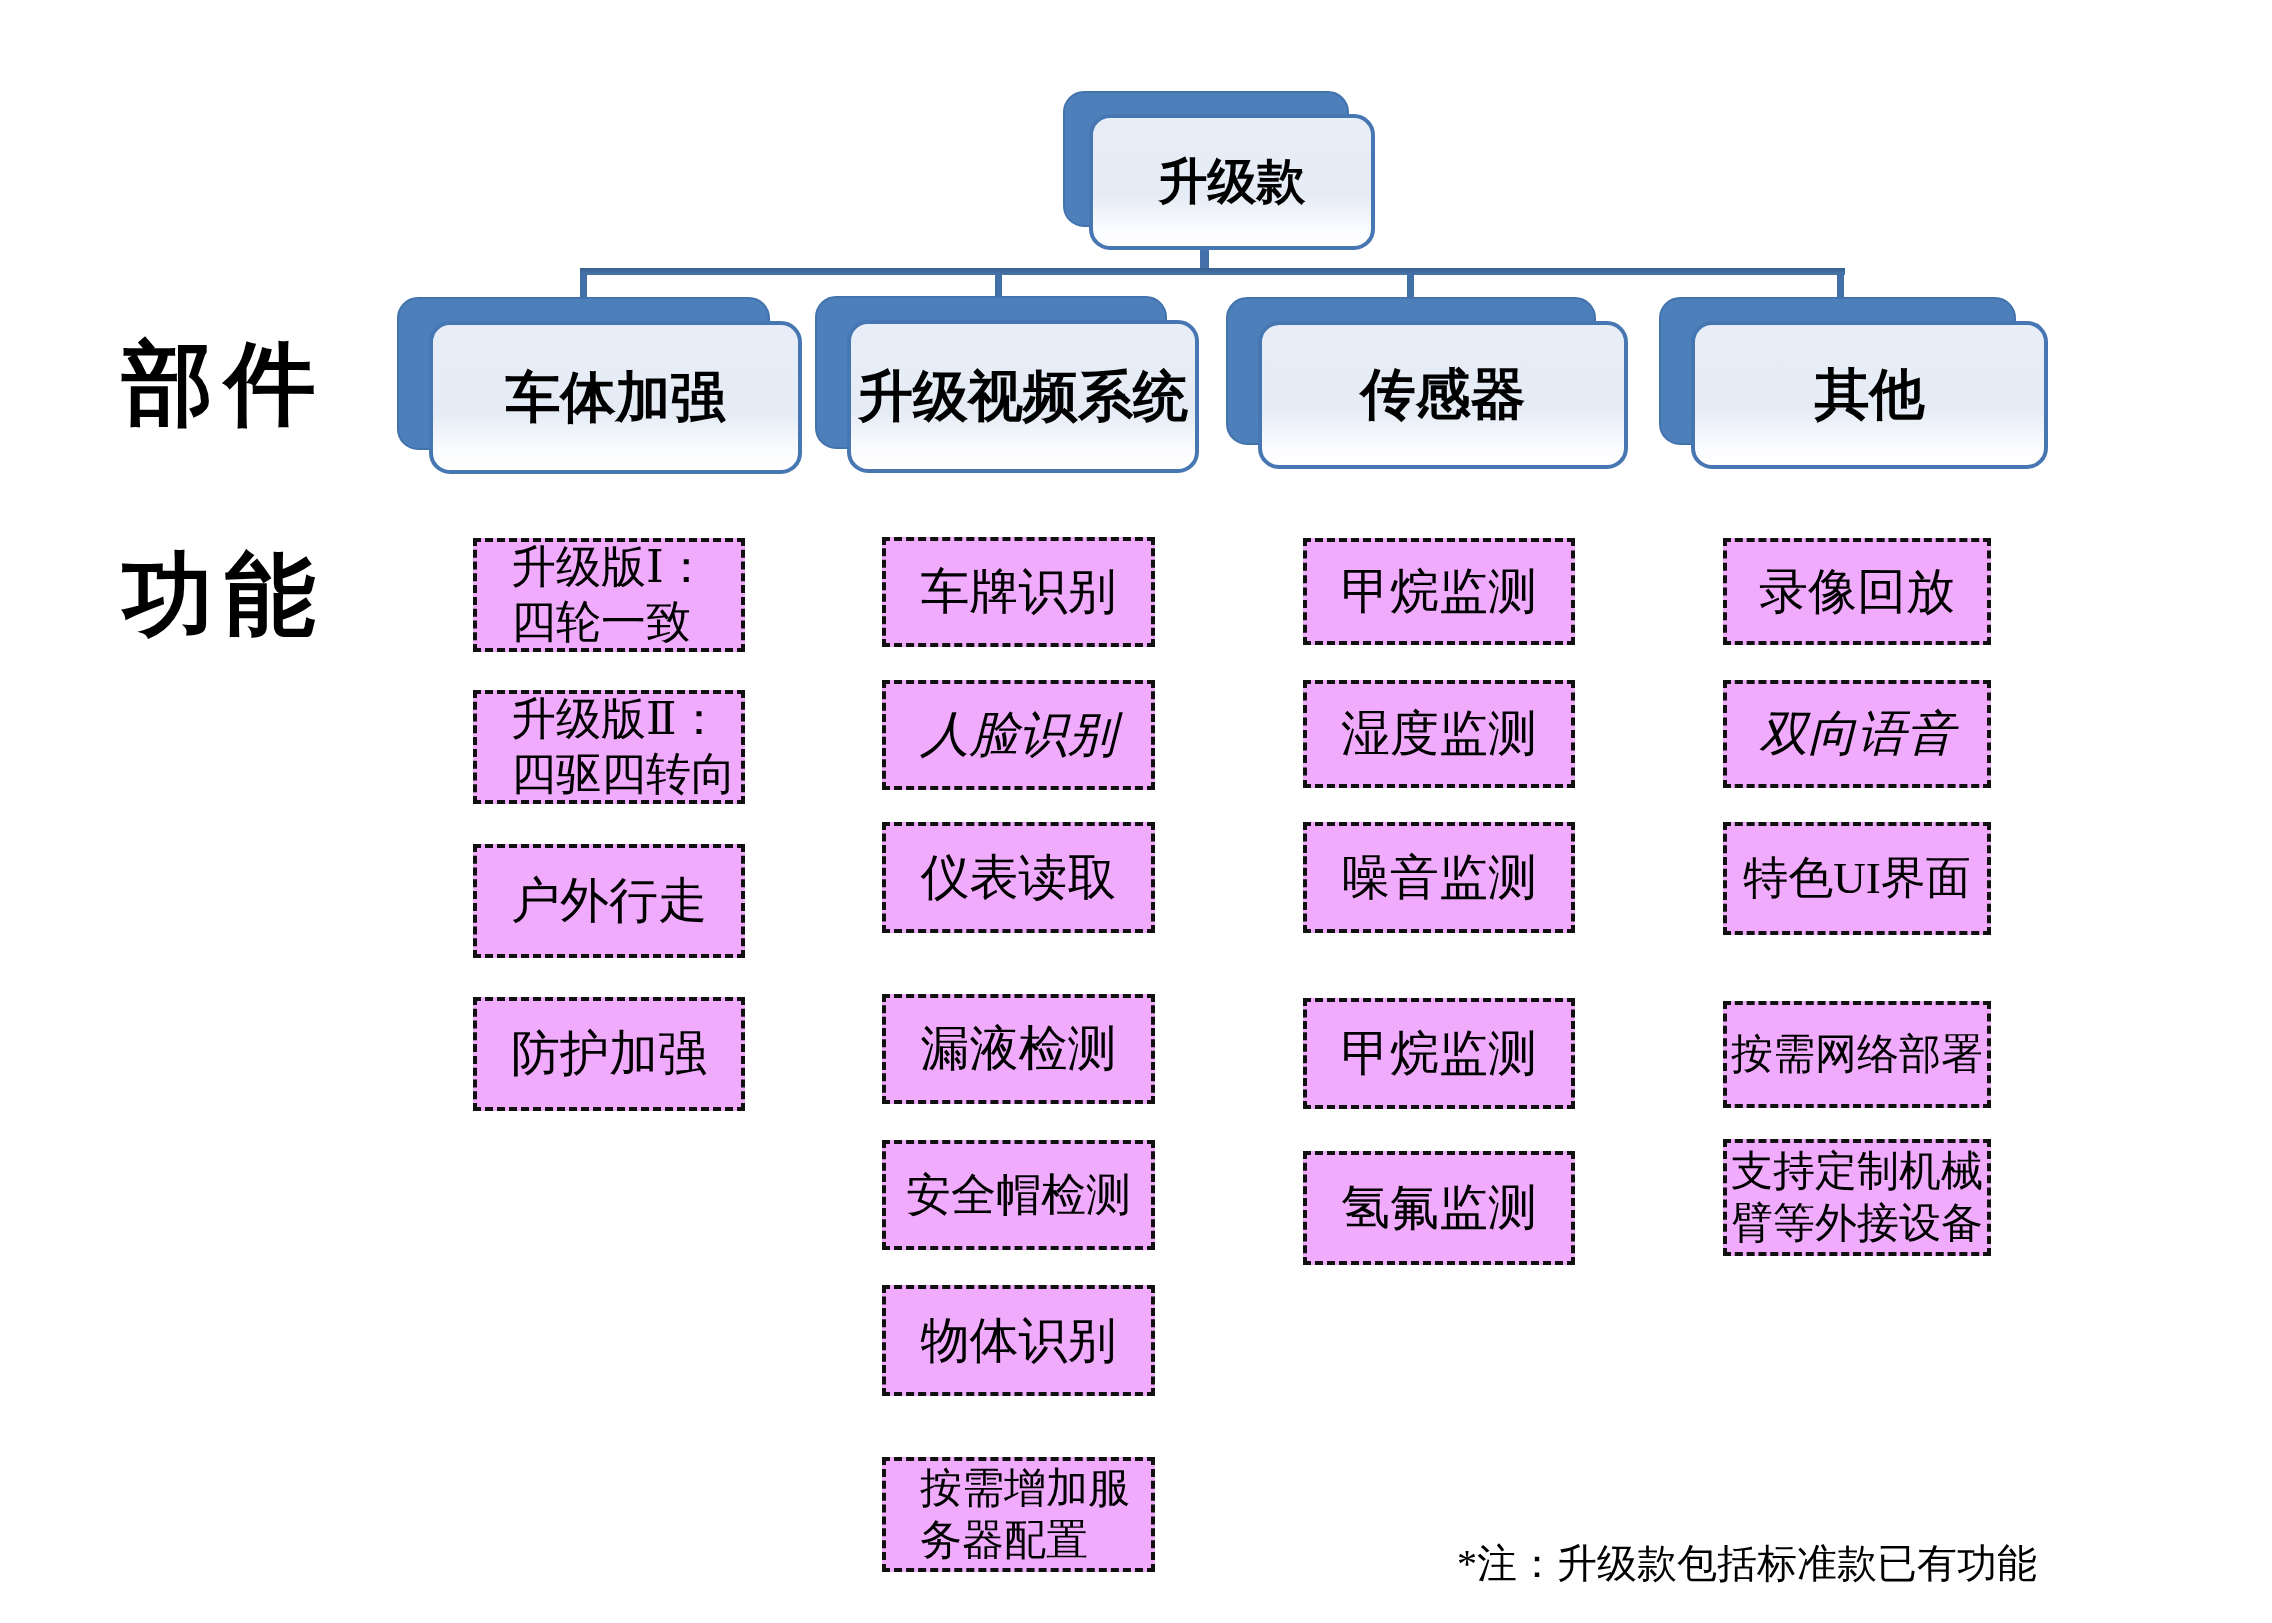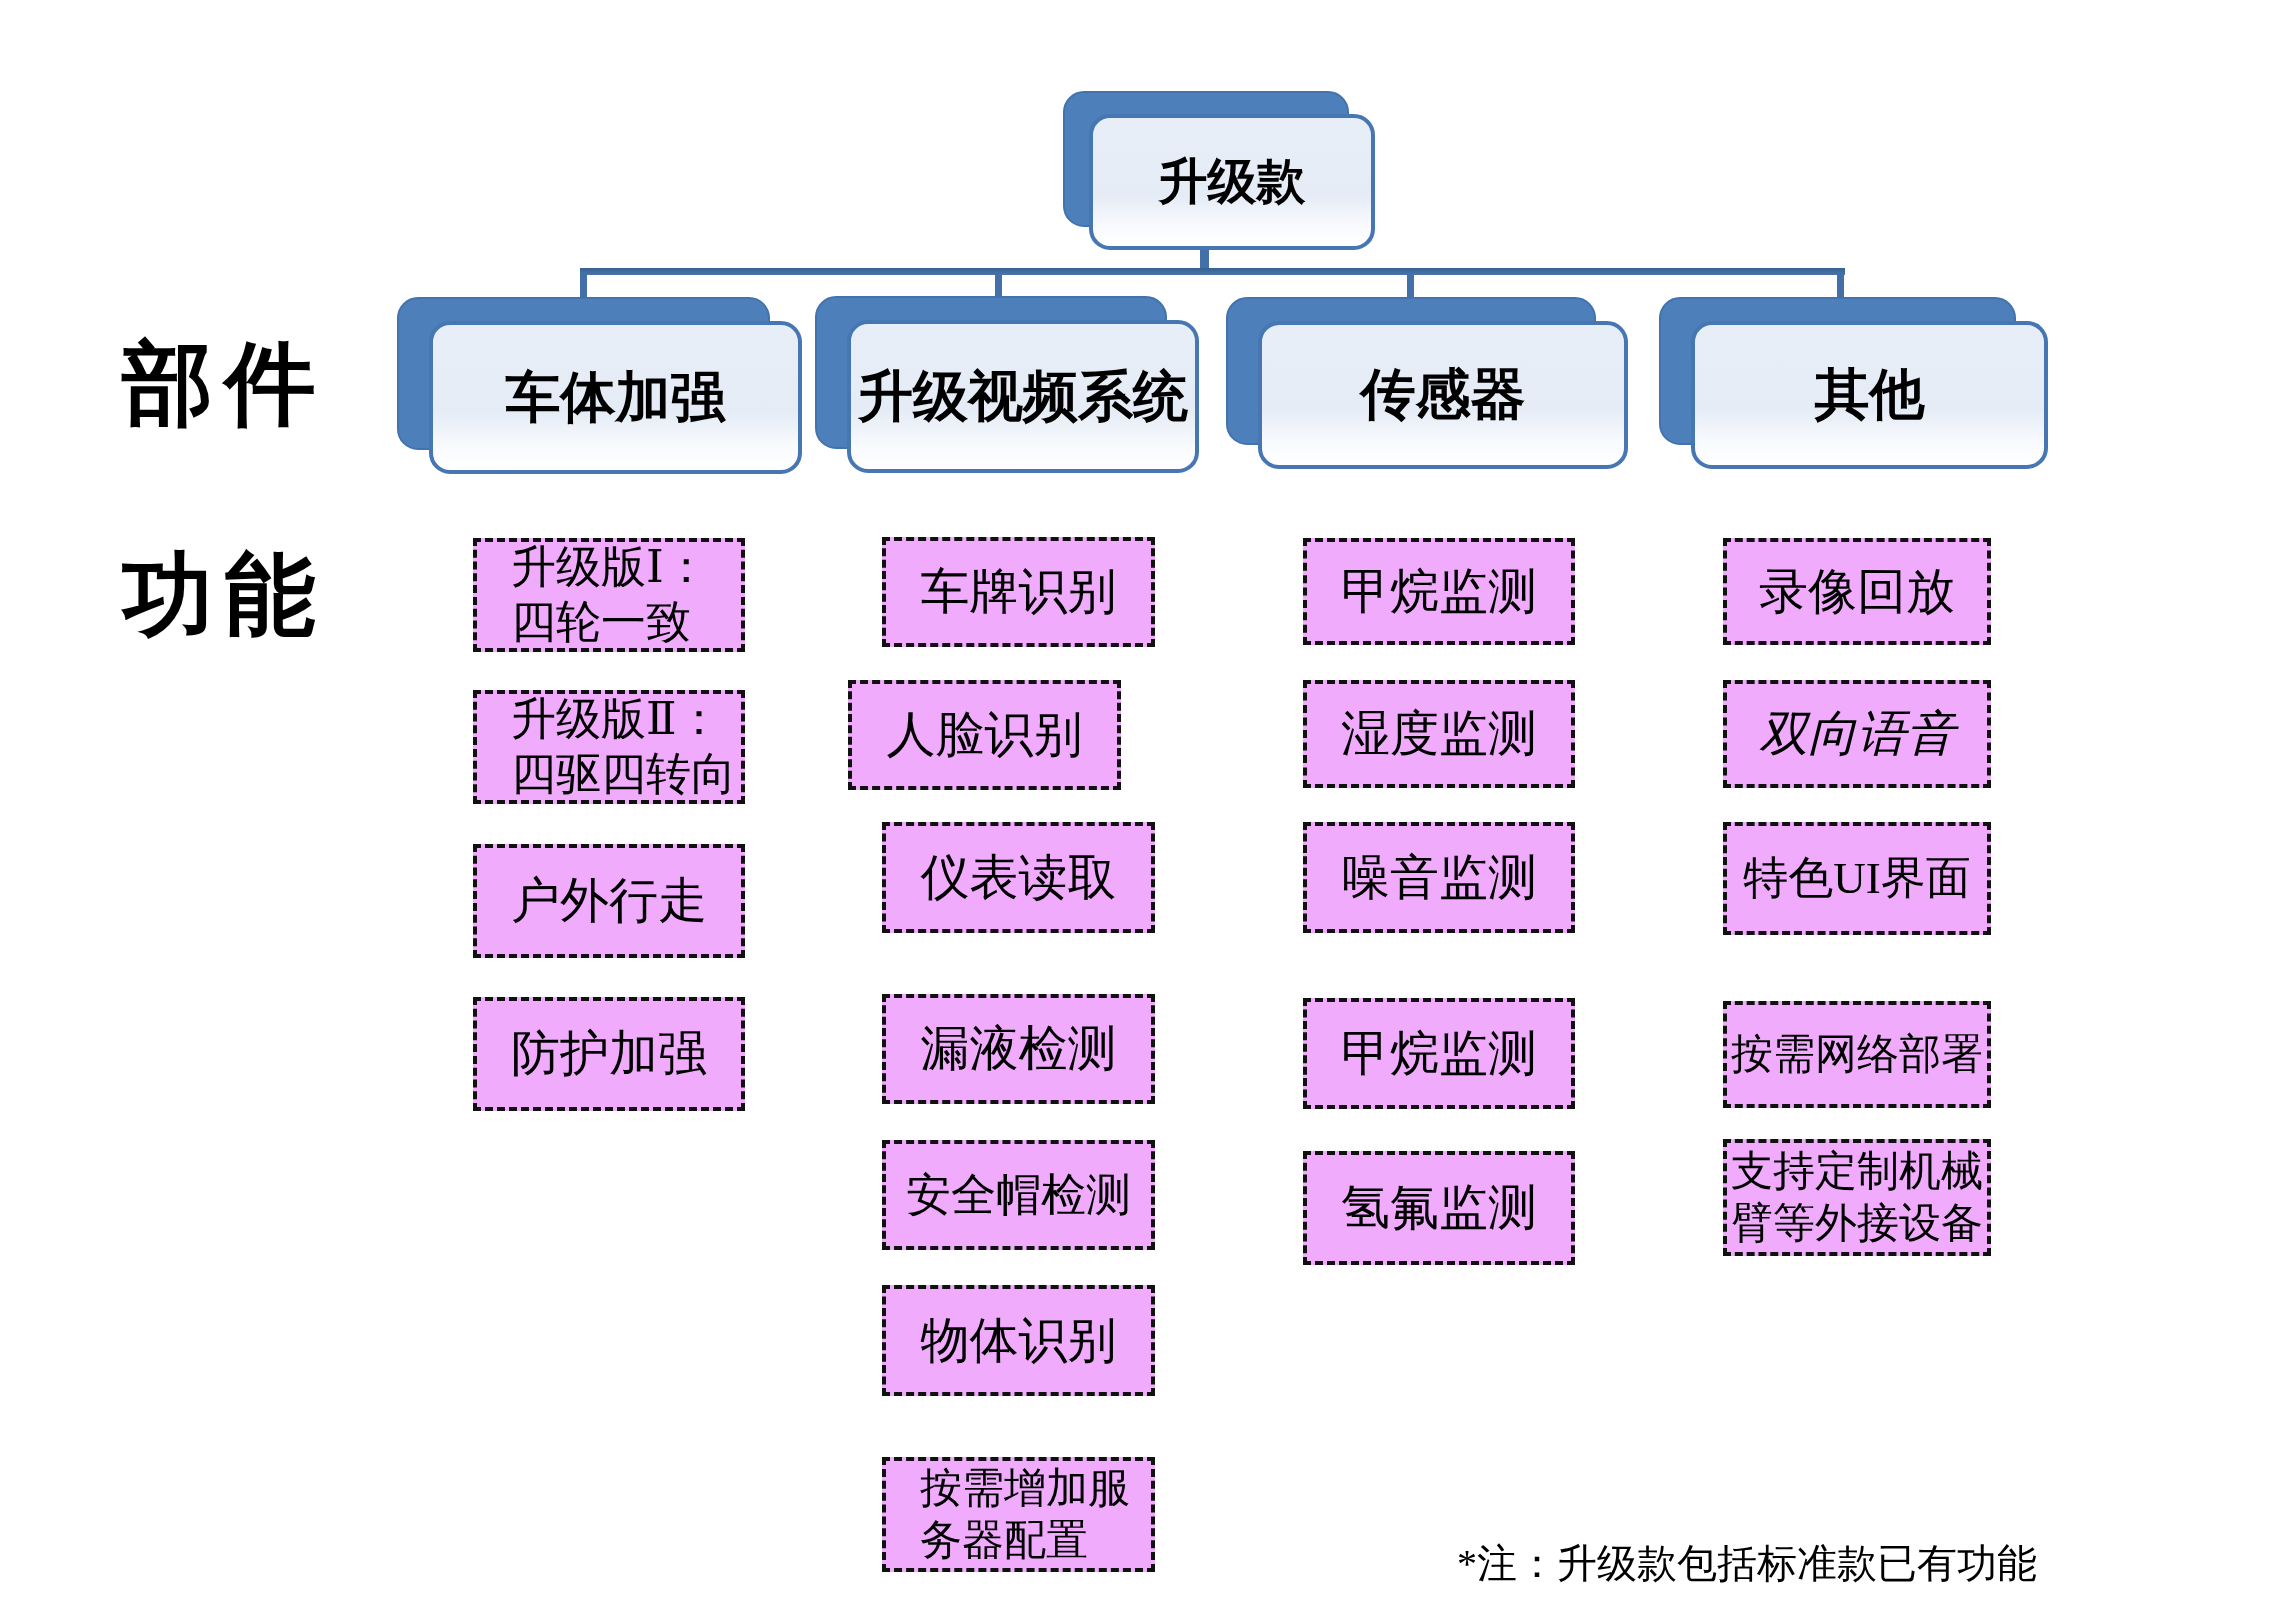--- a/index.html
+++ b/index.html
@@ -104,21 +104,21 @@
   <div class="feat" style="left:473px;top:997px;width:272px;height:114px;">
     <span>防护加强</span>
   </div>
   <div class="feat" style="left:473px;top:844px;width:272px;height:114px;">
     <span>户外行走</span>
   </div>
 
   <div class="feat" style="left:882px;top:537px;width:273px;height:110px;">
     <span>车牌识别</span>
   </div>
-  <div class="feat" style="left:848px;top:680px;width:273px;height:110px;">
+  <div class="feat" style="left:882px;top:680px;width:273px;height:110px;font-style:italic;">
     <span>人脸识别</span>
   </div>
   <div class="feat" style="left:882px;top:822px;width:273px;height:111px;">
     <span>仪表读取</span>
   </div>
   <div class="feat" style="left:882px;top:994px;width:273px;height:110px;">
     <span>漏液检测</span>
   </div>
   <div class="feat fs56" style="left:882px;top:1140px;width:273px;height:110px;">
     <span>安全帽检测</span>

